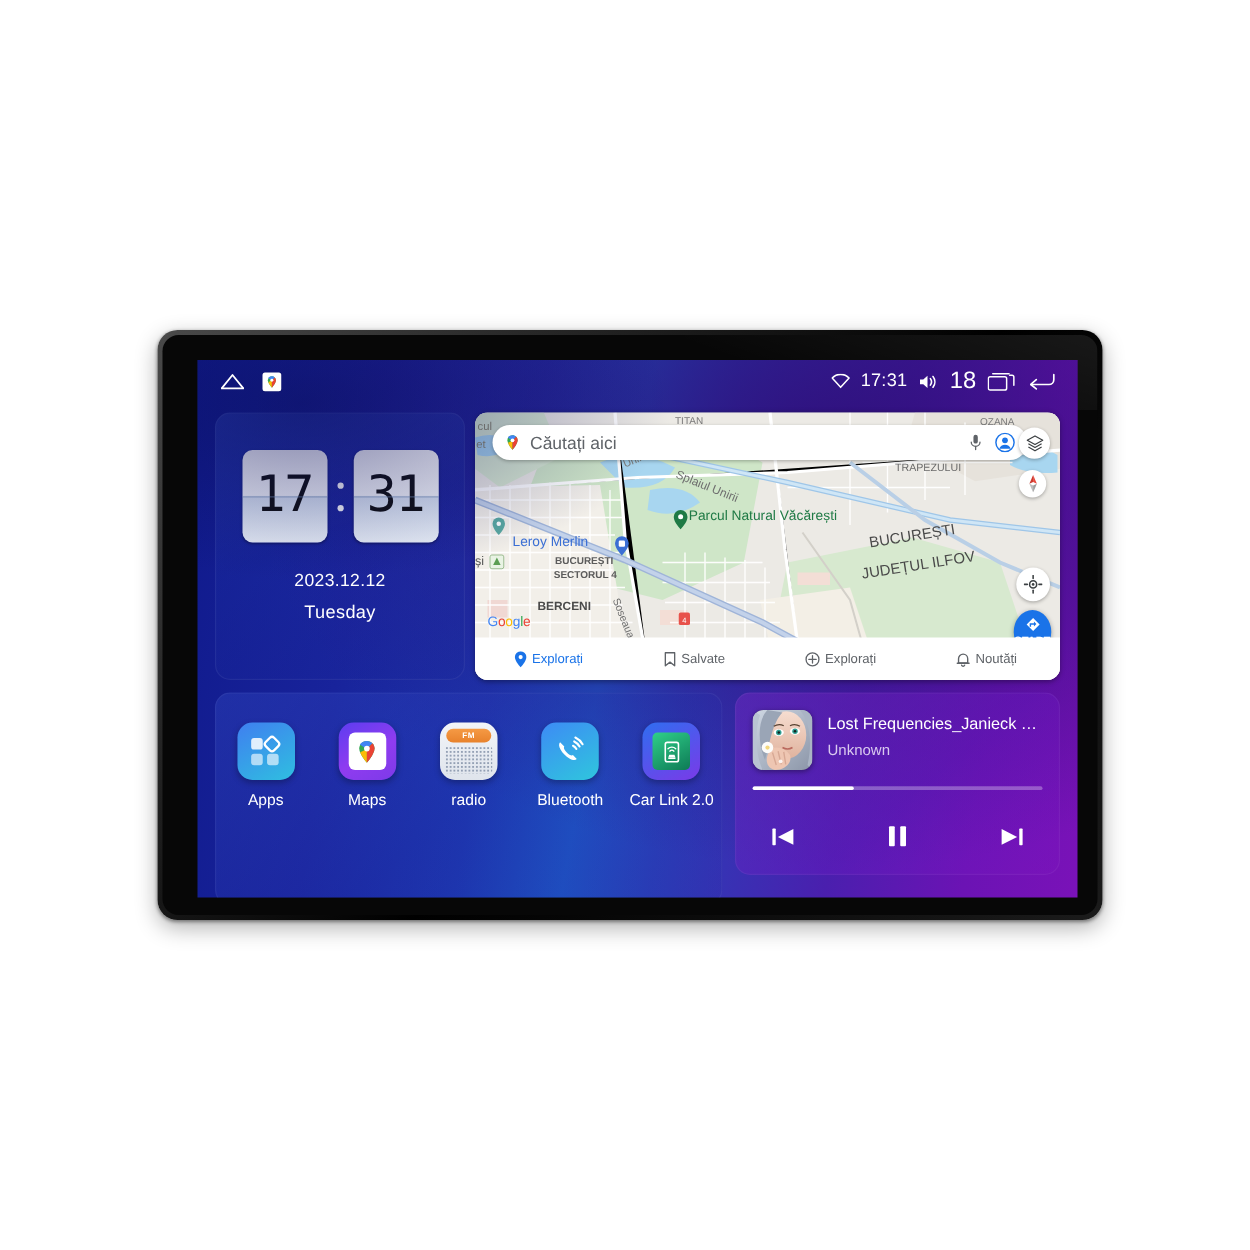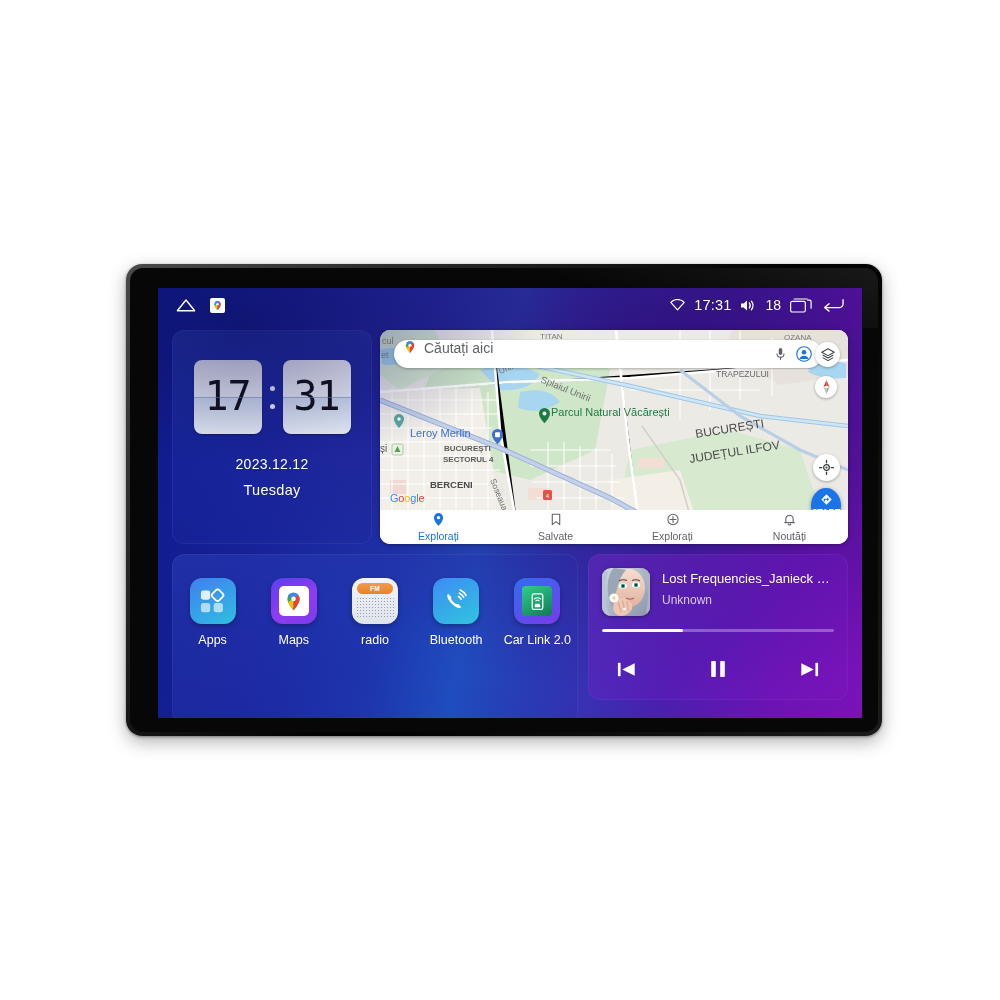--- a/index.html
+++ b/index.html
@@ -45,21 +45,21 @@
   }
 
   
   .statusbar{
     position:absolute;left:0;top:0;width:704px;height:34px;
     display:flex;align-items:center;z-index:6;
   }
   .sb-left{display:flex;align-items:center;gap:14px;padding-left:18px;}
   .sb-right{margin-left:auto;display:flex;align-items:center;gap:9px;padding-right:18px;}
   .sb-time{color:#fff;font-size:14.5px;letter-spacing:.2px;}
-  .sb-vol{color:#fff;font-size:14px;}
+  .sb-vol{color:#fff;font-size:19px;}
   .icn{display:inline-block;line-height:0;}
   .gmaps-chip{
     width:15px;height:15px;border-radius:2px;background:#fff;
     display:flex;align-items:center;justify-content:center;
     box-shadow:0 0 0 .5px rgba(0,0,0,.08);
   }
 
   
   .clock-card{
     position:absolute;left:14px;top:42px;width:200px;height:214px;
@@ -101,21 +101,21 @@
 
   
   .map-card{
     position:absolute;left:222px;top:42px;width:468px;height:214px;
     border-radius:10px;overflow:hidden;background:#eaeae6;
     box-shadow:0 1px 4px rgba(0,0,0,.35);
   }
   .map-svg{position:absolute;left:0;top:0;}
   .map-search{
     position:absolute;left:14px;top:10px;width:428px;height:28px;
-    background:#fff;border-radius:16px;display:flex;
+    background:#fff;border-radius:16px;display:flex;align-items:center;
     box-shadow:0 1px 3px rgba(0,0,0,.28);z-index:4;
   }
   .map-search .ph{
     color:#5f6368;font-size:14px;margin-left:7px;flex:1;
   }
   .ms-icons{display:flex;align-items:center;gap:10px;padding-right:10px;}
   .map-fab{
     position:absolute;border-radius:50%;background:#fff;
     display:flex;align-items:center;justify-content:center;
     box-shadow:0 1px 3px rgba(0,0,0,.3);z-index:4;
@@ -130,21 +130,21 @@
     box-shadow:0 1px 4px rgba(0,0,0,.35);
   }
   .fab-start .st-txt{
     color:#fff;font-size:8.5px;font-weight:bold;letter-spacing:.2px;margin-top:1px;
   }
   .map-bottom-nav{
     position:absolute;left:0;bottom:0;width:468px;height:34px;background:#fff;
     display:flex;align-items:center;z-index:5;
   }
   .mbn-item{
-    flex:1;display:flex;flex-direction:column;align-items:center;justify-content:center;gap:4px;
+    flex:1;display:flex;flex-direction:row;align-items:center;justify-content:center;gap:4px;
   }
   .mbn-item .lbl{font-size:10.5px;color:#5f6368;}
   .mbn-item.active .lbl{color:#1a73e8;}
   .gmark{
     position:absolute;left:10px;bottom:40px;z-index:3;
     font-size:11px;font-family:"Liberation Sans",sans-serif;letter-spacing:-.2px;margin-top:40px;
   }
 
   
   .dock{

